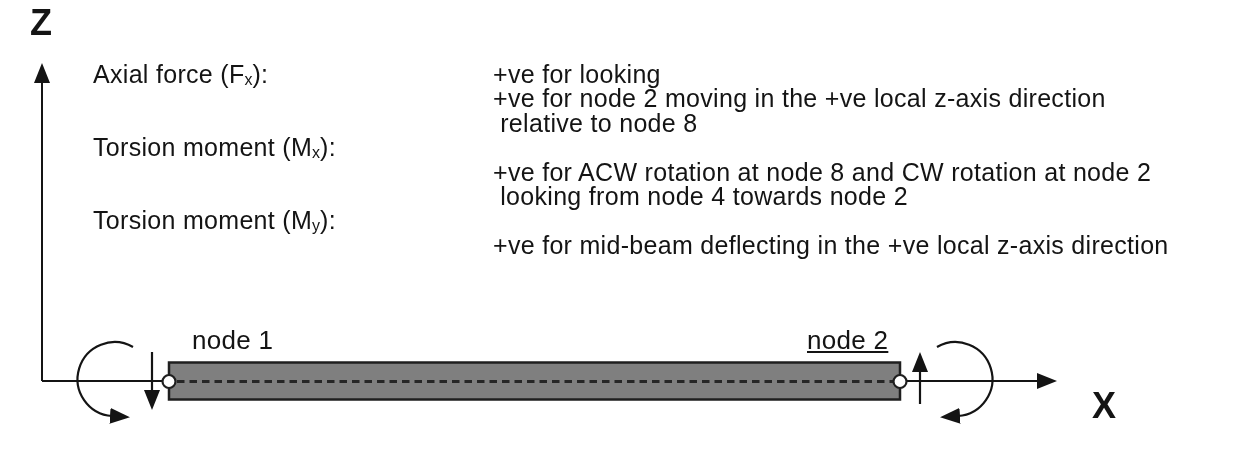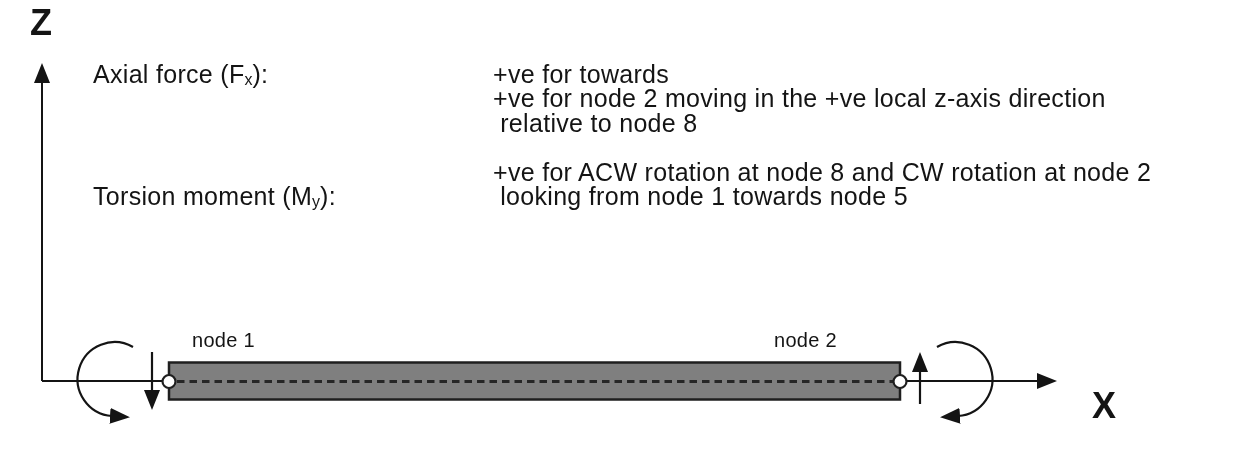--- a/index.html
+++ b/index.html
@@ -31,48 +31,50 @@
   
   .axis-label{
     position:absolute;
     font-size:36px;
     font-weight:bold;
     line-height:36px;
     letter-spacing:0.5px;
   }
   .node-label{
     position:absolute;
-    font-size:20px;
+    font-size:26px;
     line-height:20px;
     letter-spacing:0.3px;
   }
   .fig{position:absolute;left:0;top:0;}
 </style>
 </head>
 <body>
 
 <div class="stage">
 
   <div class="col terms">
     <div class="line"><span>Axial force (F</span><sub>x</sub><span>):</span></div>
     <div class="line"></div>
     <div class="line"></div>
+    <div class="line"><span>Torsion moment (M</span><sub>x</sub><span>):</span></div>
     <div class="line"></div>
     <div class="line"></div>
     <div class="line"><span>Torsion moment (M</span><sub>y</sub><span>):</span></div>
   </div>
 
   <div class="col descs">
-    <div class="line">+ve for towards</div>
+    <div class="line">+ve for looking</div>
     <div class="line">+ve for node 2 moving in the +ve local z-axis direction</div>
     <div class="line"> relative to node 8</div>
     <div class="line"></div>
     <div class="line">+ve for ACW rotation at node 8 and CW rotation at node 2</div>
-    <div class="line"> looking from node 1 towards node 5</div>
+    <div class="line"> looking from node 4 towards node 2</div>
     <div class="line"></div>
+    <div class="line">+ve for mid-beam deflecting in the +ve local z-axis direction</div>
   </div>
 
   <svg class="fig" width="1242" height="453" viewBox="0 0 1242 453">
     <defs>
       <marker id="arrow" viewBox="0 0 10 8" markerWidth="20" markerHeight="16" refX="1" refY="4" orient="auto" markerUnits="userSpaceOnUse">
         <path d="M0,0 L10,4 L0,8 Z" fill="#141414"></path>
       </marker>
     </defs>
 
     <line x1="42" y1="381" x2="42" y2="81" stroke="#141414" stroke-width="2" marker-end="url(#arrow)"></line>
@@ -89,14 +91,14 @@
     <line x1="152" y1="352" x2="152" y2="392" stroke="#141414" stroke-width="2.2" marker-end="url(#arrow)"></line>
     <line x1="920" y1="404" x2="920" y2="370" stroke="#141414" stroke-width="2.2" marker-end="url(#arrow)"></line>
 
     <circle cx="169" cy="381.5" r="6.5" fill="#ffffff" stroke="#1f1f1f" stroke-width="2.2"></circle>
     <circle cx="900" cy="381.5" r="6.5" fill="#ffffff" stroke="#1f1f1f" stroke-width="2.2"></circle>
   </svg>
 
   <div class="axis-label" style="left:30px;top:5px;">Z</div>
   <div class="axis-label" style="left:1092px;top:388px;">X</div>
   <div class="node-label" style="left:192px;top:330px;">node 1</div>
-  <div class="node-label" style="left:774px;top:330px;">node 2</div>
+  <div class="node-label" style="left:807px;top:330px;text-decoration:underline;">node 2</div>
 </div>
 
 </body></html>

